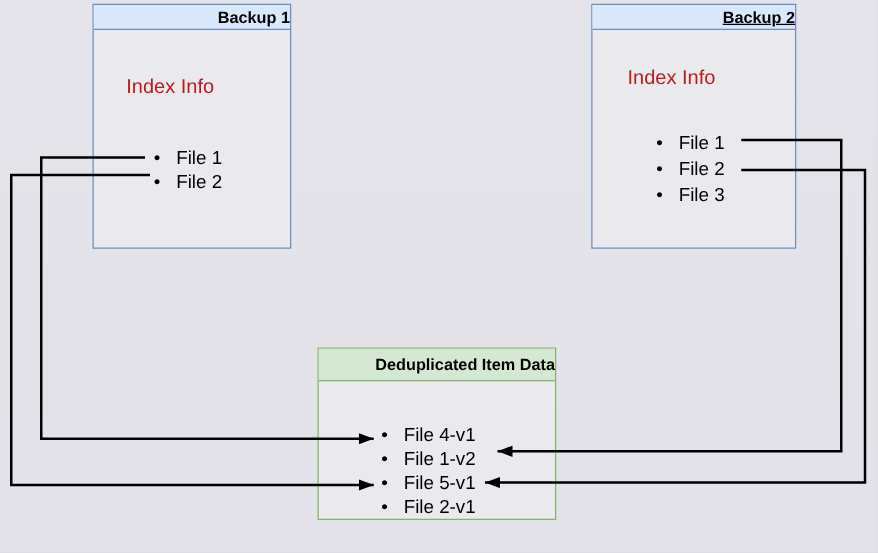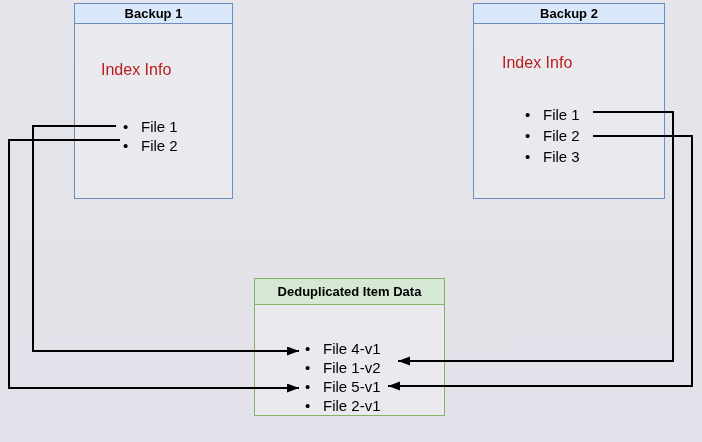--- a/index.html
+++ b/index.html
@@ -21,21 +21,21 @@
   .dbox{
     position:absolute;
     background:var(--box-bg);
     box-sizing:border-box;
   }
   .dbox.blue{border:1.5px solid var(--blue-border);}
   .dbox.green{border:1.5px solid var(--green-border);}
   .dbox-header{
     box-sizing:border-box;
     width:100%;
-    display:flex;align-items:center;justify-content:center;
+    display:flex;align-items:center;justify-content:flex-end;
     font-weight:bold;font-size:13px;color:#000;
   }
   .dbox.blue .dbox-header{
     height:20px;background:var(--blue-fill);
     border-bottom:1.5px solid var(--blue-border);
   }
   .dbox.green .dbox-header{
     height:26px;background:var(--green-fill);
     border-bottom:1.5px solid var(--green-border);
   }
@@ -73,21 +73,21 @@
     <div class="dbox-header">
       <span>Backup 1</span>
     </div>
     <div class="index-label" style="left:26px;top:57px;">Index Info</div>
     <ul class="file-list lh19" style="left:48px;top:113px;">
       <li>File 1</li>
       <li>File 2</li>
     </ul>
   </div>
 
-  <div class="dbox blue" style="left:473px;top:3px;width:192px;height:196px;">
+  <div class="dbox blue" style="left:473px;top:3px;width:164px;height:196px;text-decoration:underline;">
     <div class="dbox-header">
       <span>Backup 2</span>
     </div>
     <div class="index-label" style="left:28px;top:50px;">Index Info</div>
     <ul class="file-list lh21" style="left:51px;top:100px;">
       <li>File 1</li>
       <li>File 2</li>
       <li>File 3</li>
     </ul>
   </div>

